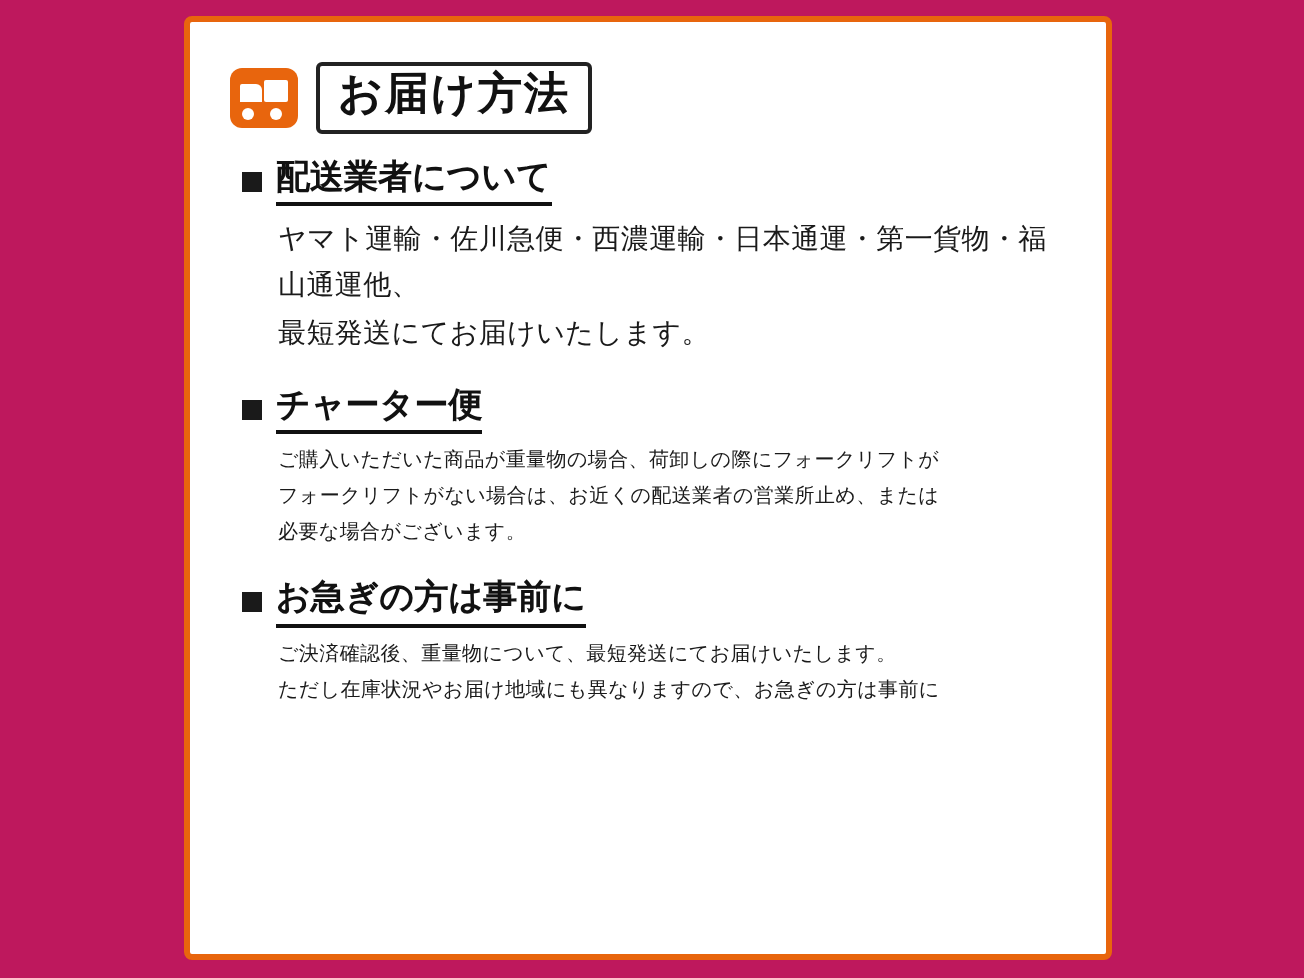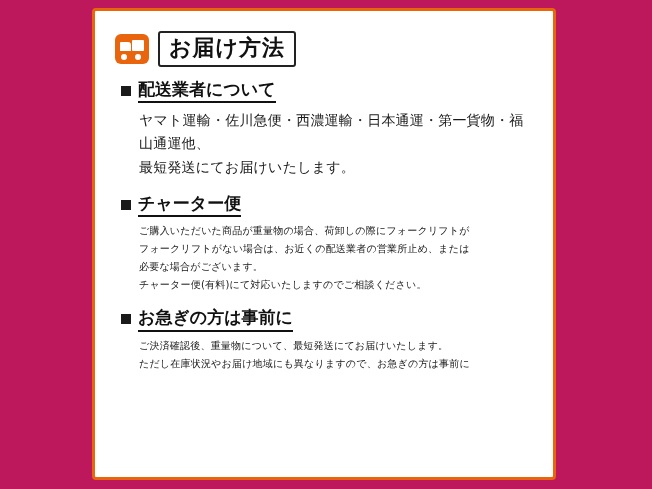--- a/index.html
+++ b/index.html
@@ -155,21 +155,20 @@
 
     <div class="section">
       <div class="section-head">
         <span class="sq"></span>
         <span class="section-title">チャーター便</span>
       </div>
       <div class="section-body small">
         <p>ご購入いただいた商品が重量物の場合、荷卸しの際にフォークリフトが</p>
         <p>フォークリフトがない場合は、お近くの配送業者の営業所止め、または</p>
         <p>必要な場合がございます。</p>
-        <p>チャーター便(有料)にて対応いたしますのでご相談ください。</p>
       </div>
     </div>
 
     <div class="section">
       <div class="section-head">
         <span class="sq"></span>
         <span class="section-title">お急ぎの方は事前に</span>
       </div>
       <div class="section-body small">
         <p>ご決済確認後、重量物について、最短発送にてお届けいたします。</p>

